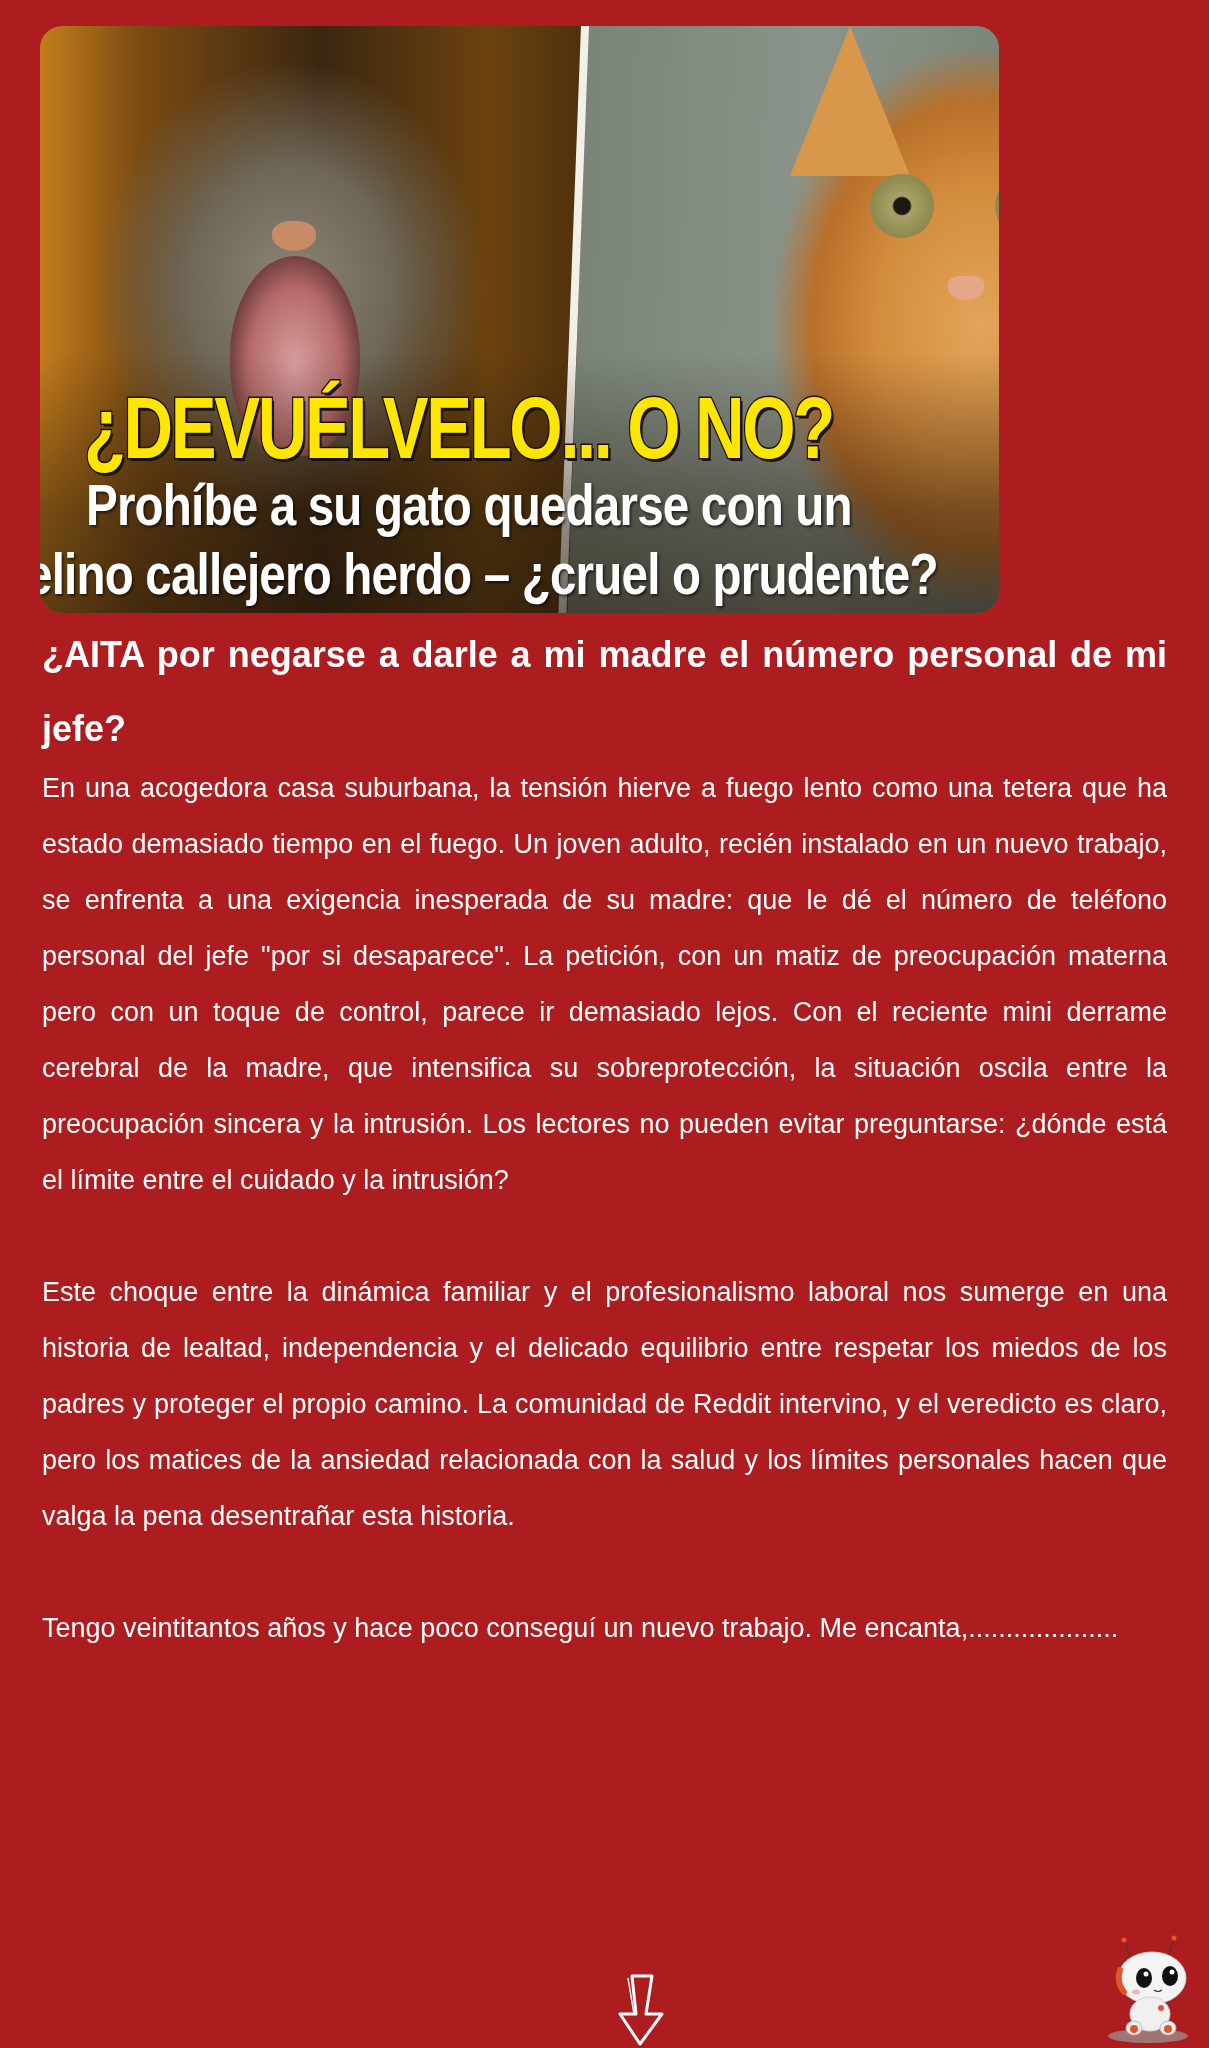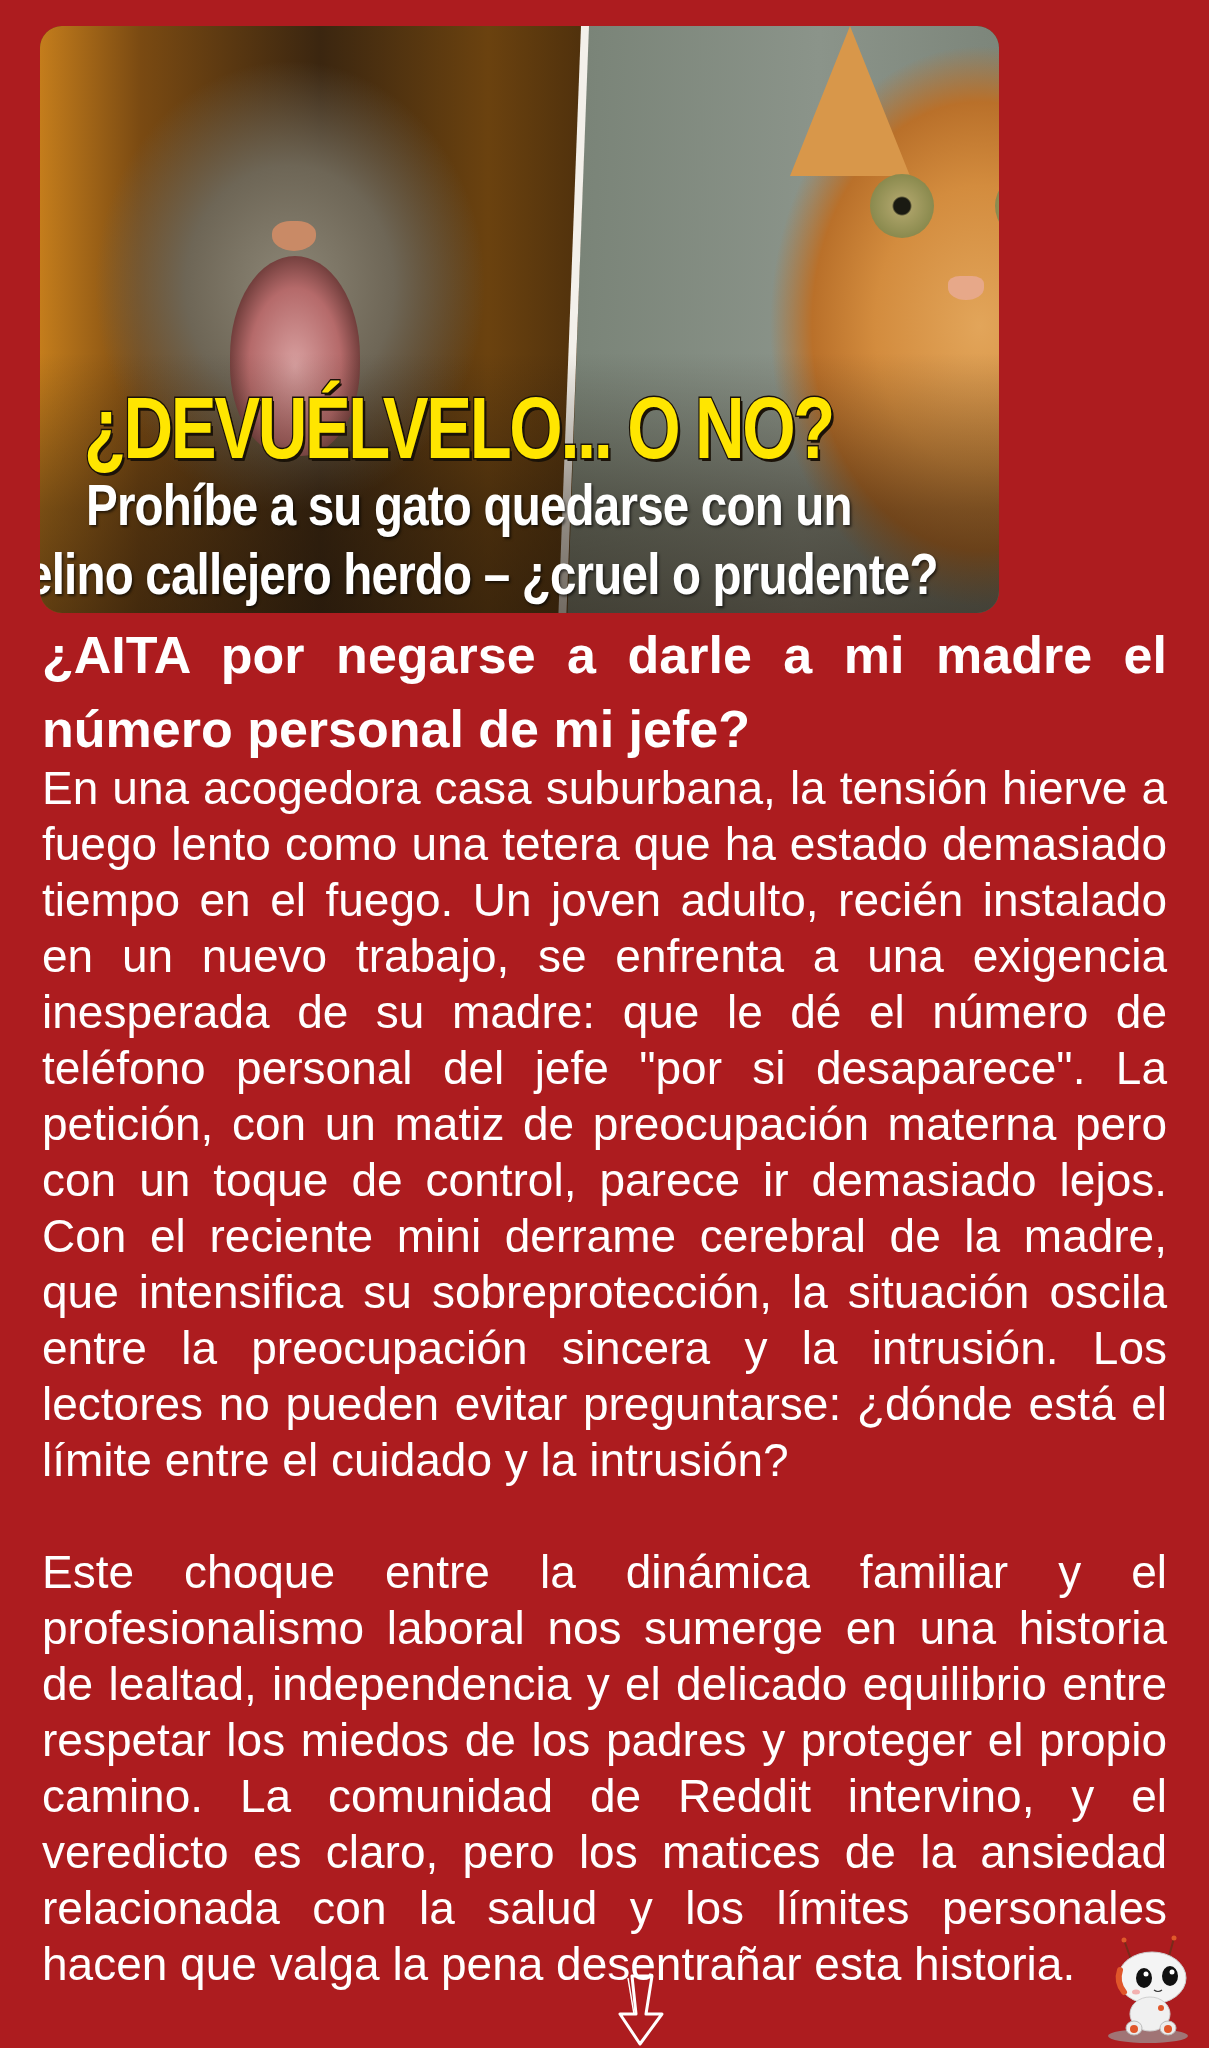--- a/index.html
+++ b/index.html
@@ -134,32 +134,32 @@
     }
     .hero-subtitle.l1 { left: 46px; top: 446px; }
     .hero-subtitle.l2 { left: -14px; top: 515px; }
 
     .article-title {
       position: absolute;
       left: 42px;
       top: 618px;
       width: 1125px;
       font-weight: bold;
-      font-size: 52px;
+      font-size: 36px;
       line-height: 74px;
       text-align: justify;
       text-align-last: left;
       margin: 0;
     }
     .article-body {
       position: absolute;
       left: 42px;
       top: 760px;
       width: 1125px;
-      font-size: 46px;
+      font-size: 27px;
       line-height: 56px;
       text-align: justify;
     }
     .article-body p {
       margin: 0 0 56px 0;
       text-align: justify;
     }
     .article-body p.teaser {
       margin: 0;
     }
@@ -199,20 +199,21 @@
   <div class="hero-title">¿DEVUÉLVELO... O NO?</div>
   <div class="hero-subtitle l1">Prohíbe a su gato quedarse con un</div>
   <div class="hero-subtitle l2">elino callejero herdo – ¿cruel o prudente?</div>
 </div>
 
 <h1 class="article-title">¿AITA por negarse a darle a mi madre el número personal de mi jefe?</h1>
 
 <div class="article-body">
   <p>En una acogedora casa suburbana, la tensión hierve a fuego lento como una tetera que ha estado demasiado tiempo en el fuego. Un joven adulto, recién instalado en un nuevo trabajo, se enfrenta a una exigencia inesperada de su madre: que le dé el número de teléfono personal del jefe "por si desaparece". La petición, con un matiz de preocupación materna pero con un toque de control, parece ir demasiado lejos. Con el reciente mini derrame cerebral de la madre, que intensifica su sobreprotección, la situación oscila entre la preocupación sincera y la intrusión. Los lectores no pueden evitar preguntarse: ¿dónde está el límite entre el cuidado y la intrusión?</p>
   <p>Este choque entre la dinámica familiar y el profesionalismo laboral nos sumerge en una historia de lealtad, independencia y el delicado equilibrio entre respetar los miedos de los padres y proteger el propio camino. La comunidad de Reddit intervino, y el veredicto es claro, pero los matices de la ansiedad relacionada con la salud y los límites personales hacen que valga la pena desentrañar esta historia.</p>
+  <p class="teaser">Tengo veintitantos años y hace poco conseguí un nuevo trabajo. Me encanta,....................</p>
 </div>
 
 <svg class="arrow-icon" viewBox="0 0 56 72">
   <path d="M18 2 L38 2 L32 40 L48 40 L26 70 L6 40 L22 40 Z" fill="none" stroke="#ffffff" stroke-width="3" stroke-linejoin="round"></path>
   <path d="M14 4 L20 40" stroke="#ffffff" stroke-width="1.5"></path>
 </svg>
 
 <svg class="mascot-icon" viewBox="0 0 100 110">
   <ellipse cx="50" cy="102" rx="40" ry="7" fill="#9a9a9a" opacity="0.7"></ellipse>
   <line x1="26" y1="6" x2="34" y2="28" stroke="#7a2a1a" stroke-width="2"></line>

